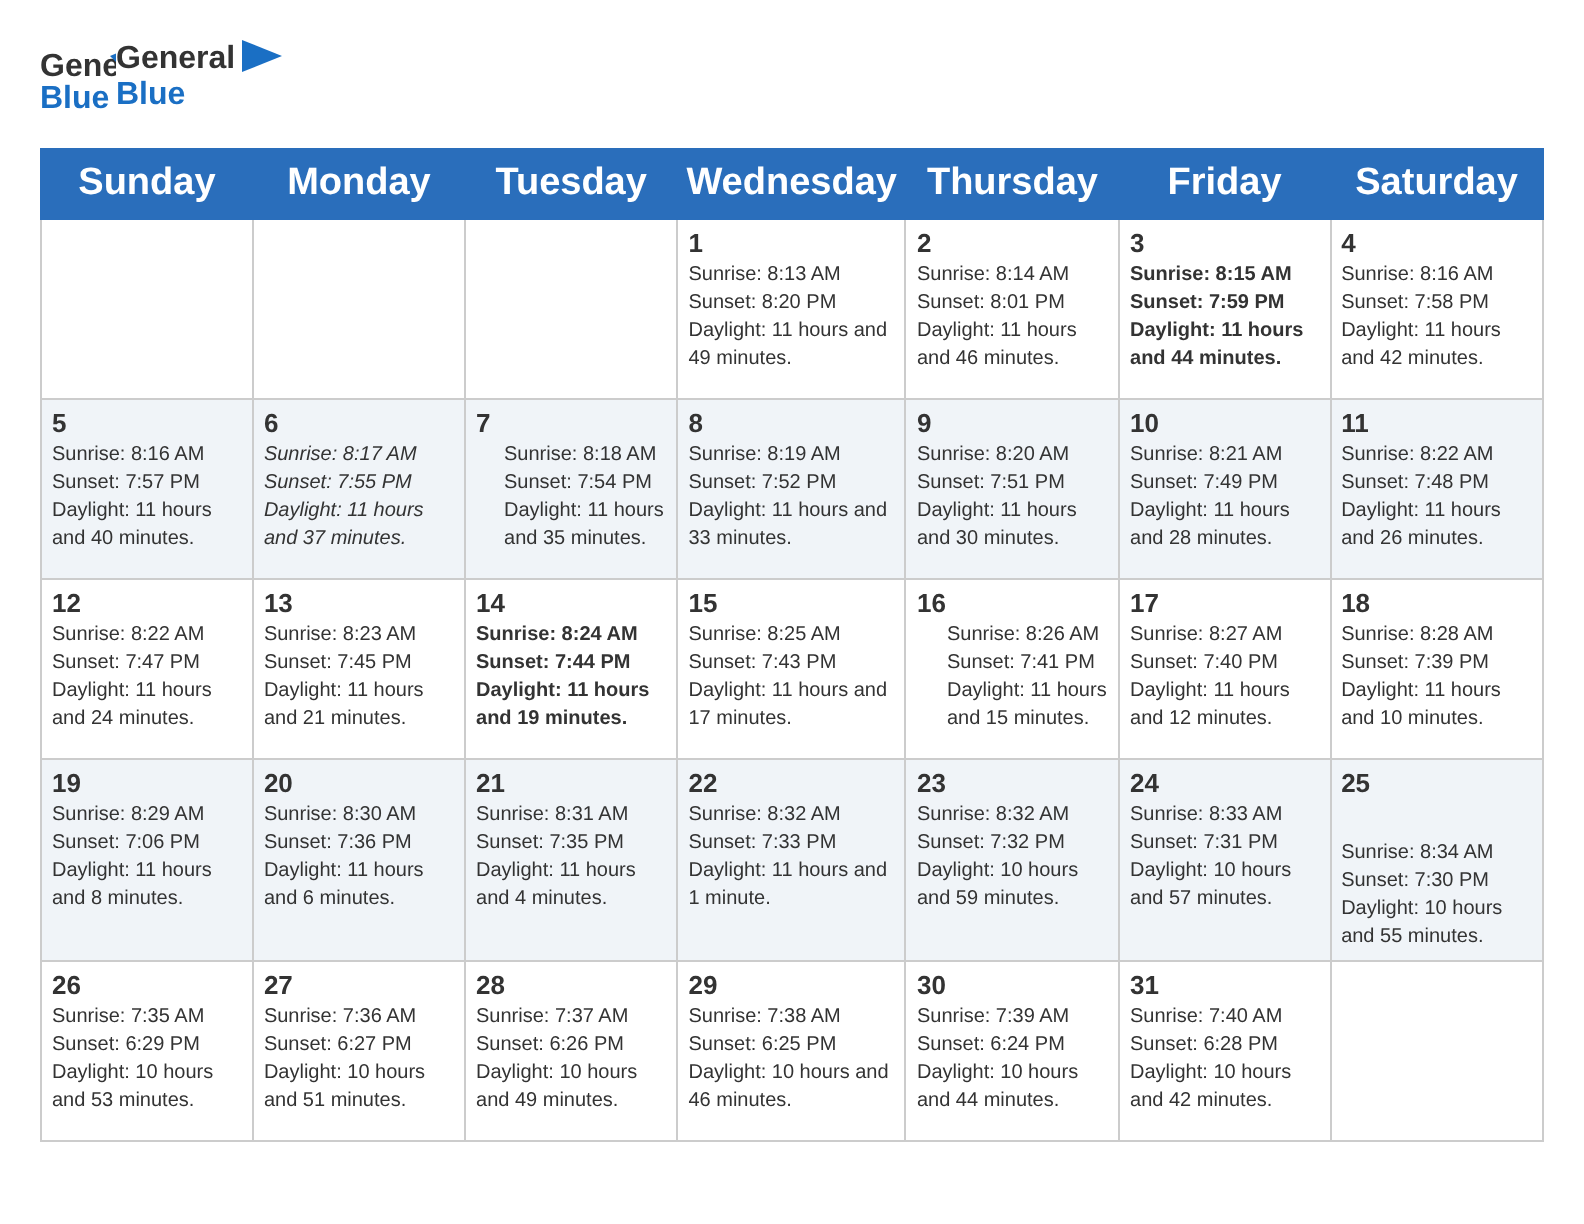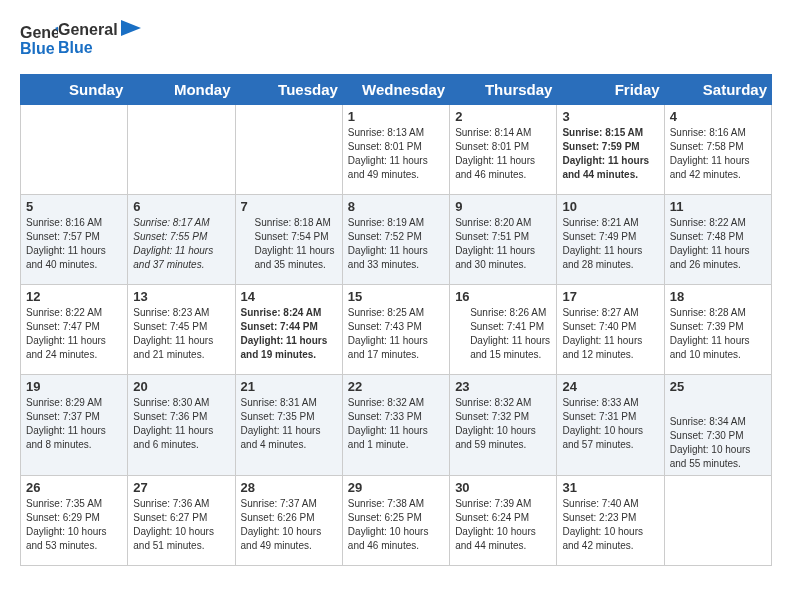--- a/index.html
+++ b/index.html
@@ -33,24 +33,24 @@
       color: #555;
     }
     .calendar {
       width: 100%;
       border-collapse: collapse;
       border: 1px solid #ccc;
     }
     .calendar th {
       background-color: #2a6ebb;
       color: #fff;
-      font-size: 15px;
+      font-size: 19px;
       font-weight: bold;
       padding: 6px 4px;
-      text-align: right;
+      text-align: center;
       border: 1px solid #2a6ebb;
     }
     .calendar td {
       width: 107px;
       vertical-align: top;
       padding: 4px 5px;
       border: 1px solid #ccc;
       font-size: 10.5px;
       color: #333;
       background: #fff;
@@ -112,21 +112,21 @@
       </tr>
   </thead>
   <tbody id="calendar-body">
   <tr>
         <td class="empty-cell"></td>
         <td class="empty-cell"></td>
         <td class="empty-cell"></td>
         <td>
           <span class="day-number">1</span>
           <div class="day-info" style="white-space: pre-line;">Sunrise: 8:13 AM
-Sunset: 8:01 PM
+Sunset: 8:20 PM
 Daylight: 11 hours and 49 minutes.</div>
         </td>
         <td>
           <span class="day-number">2</span>
           <div class="day-info" style="white-space: pre-line;">Sunrise: 8:14 AM
 Sunset: 8:01 PM
 Daylight: 11 hours and 46 minutes.</div>
         </td>
         <td>
           <span class="day-number">3</span>
@@ -226,21 +226,21 @@
           <span class="day-number">18</span>
           <div class="day-info" style="white-space: pre-line;">Sunrise: 8:28 AM
 Sunset: 7:39 PM
 Daylight: 11 hours and 10 minutes.</div>
         </td>
       </tr>
       <tr>
         <td>
           <span class="day-number">19</span>
           <div class="day-info" style="white-space: pre-line;">Sunrise: 8:29 AM
-Sunset: 7:37 PM
+Sunset: 7:06 PM
 Daylight: 11 hours and 8 minutes.</div>
         </td>
         <td>
           <span class="day-number">20</span>
           <div class="day-info" style="white-space: pre-line;">Sunrise: 8:30 AM
 Sunset: 7:36 PM
 Daylight: 11 hours and 6 minutes.</div>
         </td>
         <td>
           <span class="day-number">21</span>
@@ -300,19 +300,19 @@
         </td>
         <td>
           <span class="day-number">30</span>
           <div class="day-info" style="white-space: pre-line;">Sunrise: 7:39 AM
 Sunset: 6:24 PM
 Daylight: 10 hours and 44 minutes.</div>
         </td>
         <td>
           <span class="day-number">31</span>
           <div class="day-info" style="white-space: pre-line;">Sunrise: 7:40 AM
-Sunset: 2:23 PM
+Sunset: 6:28 PM
 Daylight: 10 hours and 42 minutes.</div>
         </td>
         <td class="empty-cell"></td>
       </tr>
     </tbody>
 </table>
 
 </body></html>

